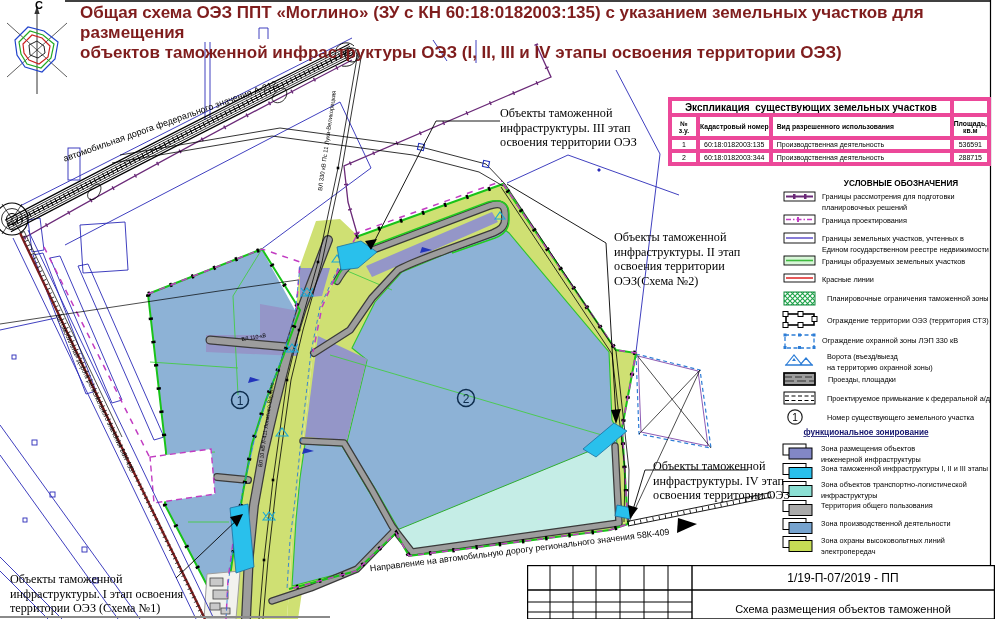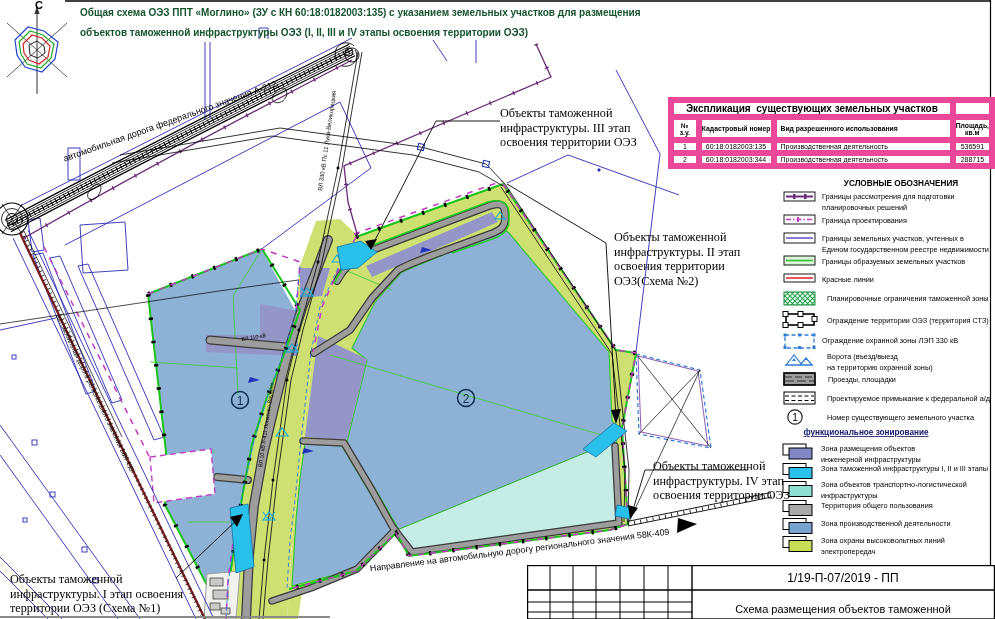--- a/index.html
+++ b/index.html
@@ -1,20 +1,20 @@
 <!DOCTYPE html>
 <html><head>
 <meta charset="utf-8">
 <style>
 html,body{margin:0;padding:0;background:#fff}
 #page{position:relative;width:995px;height:619px;background:#fff;overflow:hidden;
   font-family:"Liberation Sans",sans-serif;}
-#title{position:absolute;left:80px;top:3px;width:915px;font-weight:bold;font-size:10px;line-height:20px;color:#14532d;letter-spacing:0px}
+#title{position:absolute;left:80px;top:3px;width:915px;font-weight:bold;font-size:17px;line-height:20px;color:#7f1d1d;letter-spacing:0px}
 table.expl{position:absolute;left:668px;top:97px;border-collapse:collapse;table-layout:fixed;background:#fff}
-table.expl td{border:6px solid #ec4899;padding:0;color:#000;overflow:hidden}
+table.expl td{border:4px solid #ec4899;padding:0;color:#000;overflow:hidden}
 .leg{position:absolute;color:#000}
 .stamp{position:absolute;left:527px;top:565px;width:468px;height:54px}
 .mapsvg{position:absolute;left:0;top:0}
 </style>
 </head>
 <body>
 <div id="page">
 
 <svg class="mapsvg" width="995" height="619" viewBox="0 0 995 619">
 

